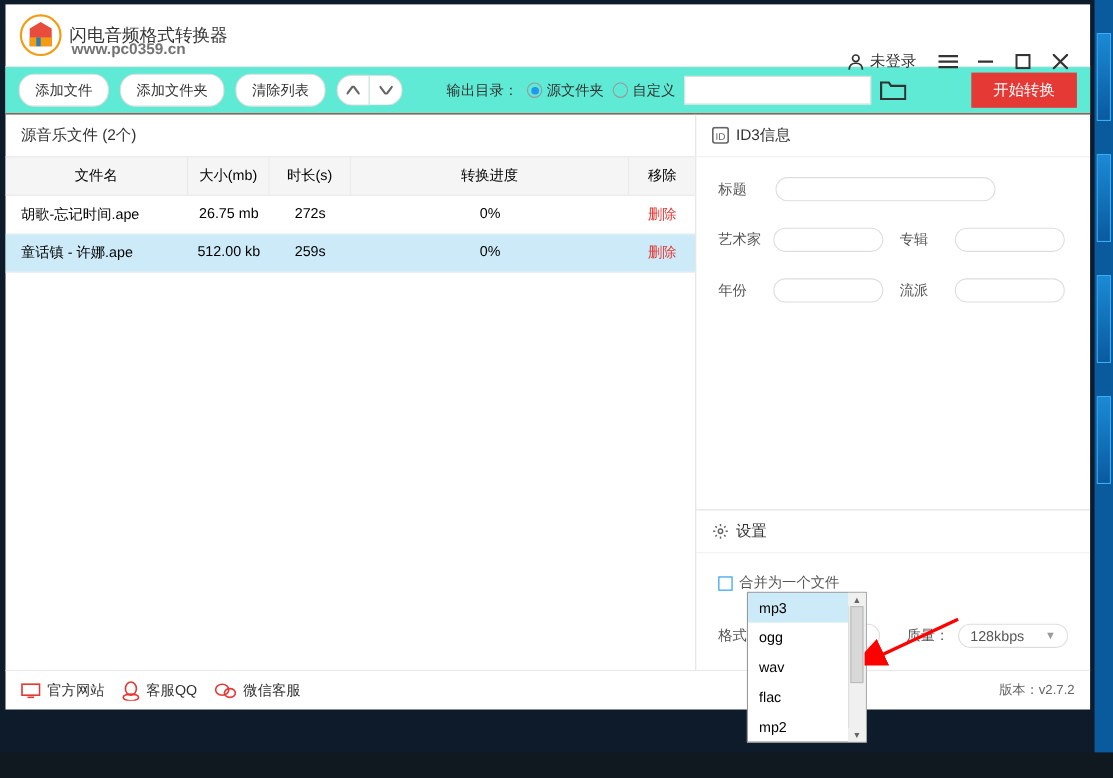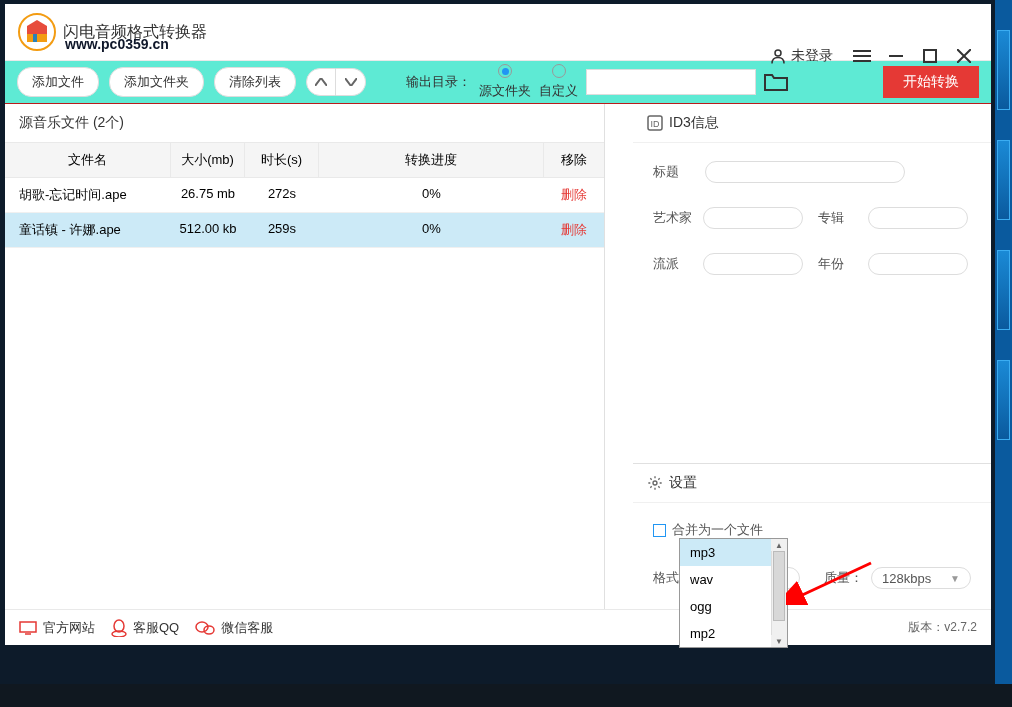--- a/index.html
+++ b/index.html
@@ -3,40 +3,40 @@
   <meta charset="utf-8">
   <style>
     * { margin: 0; padding: 0; box-sizing: border-box; font-family: "Microsoft YaHei", sans-serif; }
     body { background: #0d1b2a; width: 1012px; height: 707px; position: relative; overflow: hidden; }
     .app-window { position: absolute; left: 5px; top: 4px; width: 986px; height: 641px; background: #fff; display: flex; flex-direction: column; }
     
     .titlebar { height: 56px; display: flex; align-items: center; padding: 0 12px; position: relative; }
     .logo-area { display: flex; align-items: center; gap: 6px; position: relative; }
     .logo-icon { width: 40px; height: 40px; position: relative; }
     .app-title { font-size: 16px; color: #333; }
-    .watermark { position: absolute; left: 60px; top: 32px; color: #0f172a; font-size: 14px; font-weight: bold; }
+    .watermark { position: absolute; left: 60px; top: 32px; color: #737373; font-size: 14px; font-weight: bold; }
     .titlebar-right { margin-left: auto; display: flex; align-items: center; gap: 4px; margin-top: 48px; }
     .user-btn { display: flex; align-items: center; gap: 4px; padding: 4px 10px; cursor: pointer; color: #333; font-size: 14px; }
     .win-btn { width: 30px; height: 30px; display: flex; align-items: center; justify-content: center; cursor: pointer; }
     
     .toolbar { height: 44px; background: #5eead4; display: flex; align-items: center; padding: 0 12px; gap: 10px; border-top: 1px solid #e9e9e9; border-bottom: 1px solid #b91c1c; }
     .pill-btn { padding: 5px 14px; border: 1px solid #ddd; border-radius: 14px; background: #fff; font-size: 13px; color: #333; cursor: pointer; }
     .nav-btns { display: flex; }
     .nav-btn { width: 30px; height: 28px; border: 1px solid #ddd; background: #fff; display: flex; align-items: center; justify-content: center; cursor: pointer; }
     .nav-btn:first-child { border-radius: 14px 0 0 14px; }
     .nav-btn:last-child { border-radius: 0 14px 14px 0; border-left: none; }
     .output-section { display: flex; align-items: center; gap: 8px; margin-left: 30px; font-size: 13px; color: #333; }
-    .radio-grp { display: flex; align-items: center; gap: 4px; flex-direction: column; }
+    .radio-grp { display: flex; align-items: center; gap: 4px; }
     .radio { width: 14px; height: 14px; border: 1px solid #999; border-radius: 50%; display: inline-flex; align-items: center; justify-content: center; }
     .radio.checked::after { content: ''; width: 7px; height: 7px; background: #2196f3; border-radius: 50%; }
     .path-input { width: 170px; height: 26px; border: 1px solid #ddd; }
     .folder-icon { width: 24px; height: 20px; cursor: pointer; }
     .convert-btn { margin-left: auto; padding: 7px 20px; background: #e53935; color: #fff; font-size: 14px; border: none; cursor: pointer; }
     
-    .content { flex: 1; display: flex; overflow: hidden; gap: 28px; }
+    .content { flex: 1; display: flex; overflow: hidden; }
     .left-panel { flex: 1; border-right: 1px solid #e0e0e0; display: flex; flex-direction: column; }
     .panel-header { padding: 10px 14px; font-size: 14px; color: #333; }
     .table-head { display: flex; background: #f5f5f5; border-top: 1px solid #e9e9e9; border-bottom: 1px solid #e9e9e9; font-size: 13px; }
     .th, .td { padding: 8px 0; text-align: center; }
     .col-name { width: 166px; }
     .col-size { width: 74px; }
     .col-dur { width: 74px; }
     .col-prog { flex: 1; }
     .col-del { width: 60px; }
     .table-row { display: flex; font-size: 13px; border-bottom: 1px solid #f0f0f0; }
@@ -220,25 +220,25 @@
               <label>艺术家</label>
               <input class="rounded-input sm" style="">
             </div>
           <div class="pair">
               <label>专辑</label>
               <input class="rounded-input sm" style="">
             </div>
         </div>
         <div class="form-row">
           <div class="pair">
-              <label>流派</label>
+              <label>年份</label>
               <input class="rounded-input sm" style="">
             </div>
           <div class="pair">
-              <label>年份</label>
+              <label>流派</label>
               <input class="rounded-input sm" style="">
             </div>
         </div>
       </div>
 
       <div style="flex:1"></div>
 
       <div class="settings-section">
         <div class="section-head">
           <svg width="16" height="16" viewBox="0 0 24 24">
@@ -289,22 +289,23 @@
         </svg>
       <span>微信客服</span>
     </div>
     <span class="version">版本：v2.7.2</span>
   </div>
 
 </div>
 
 <div class="dropdown">
   <div class="dd-item highlight">mp3</div>
+  <div class="dd-item">ogg</div>
   <div class="dd-item">wav</div>
-  <div class="dd-item">ogg</div>
+  <div class="dd-item">flac</div>
   <div class="dd-item">mp2</div>
   <div class="scrollbar">
     <div class="sb-btn up">▲</div>
     <div class="sb-thumb"></div>
     <div class="sb-btn down">▼</div>
   </div>
 </div>
 
 <svg class="arrow-annotation" width="90" height="50">
   <defs>

